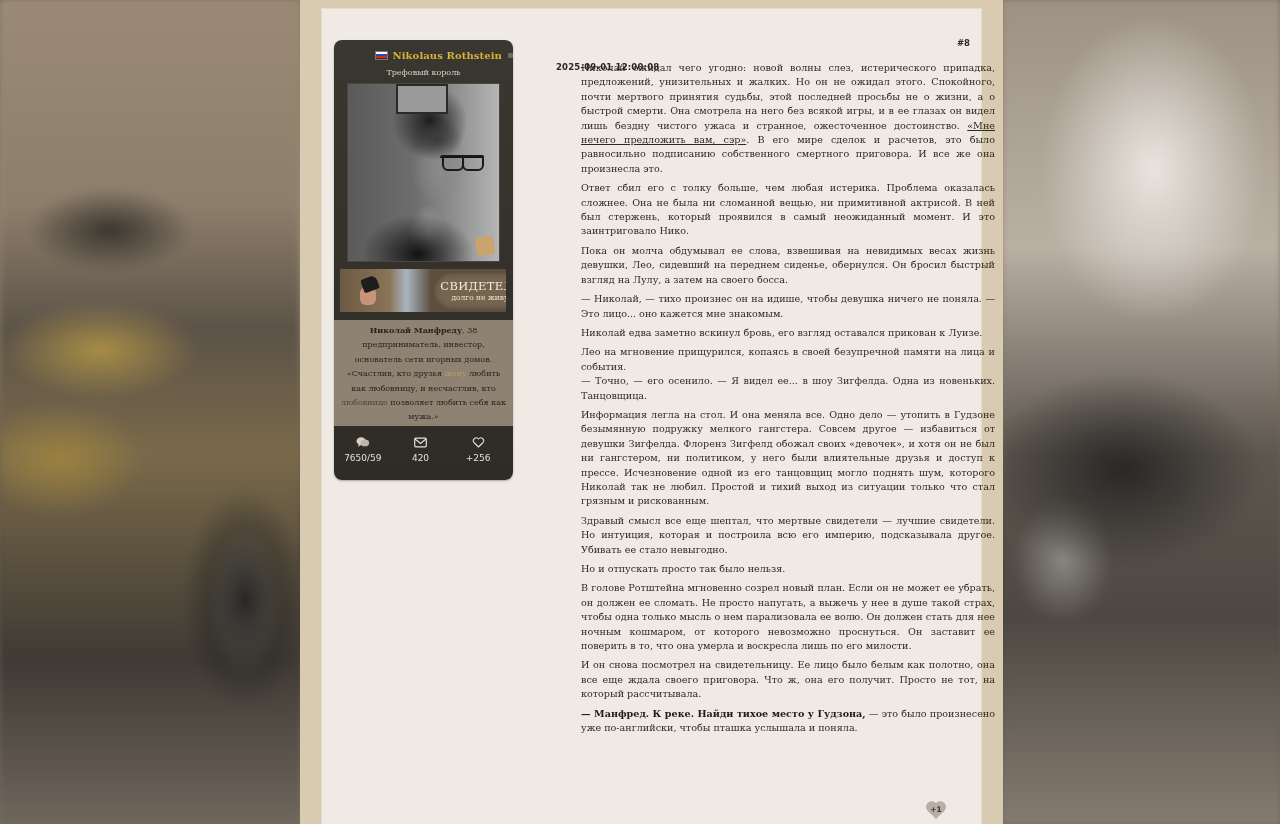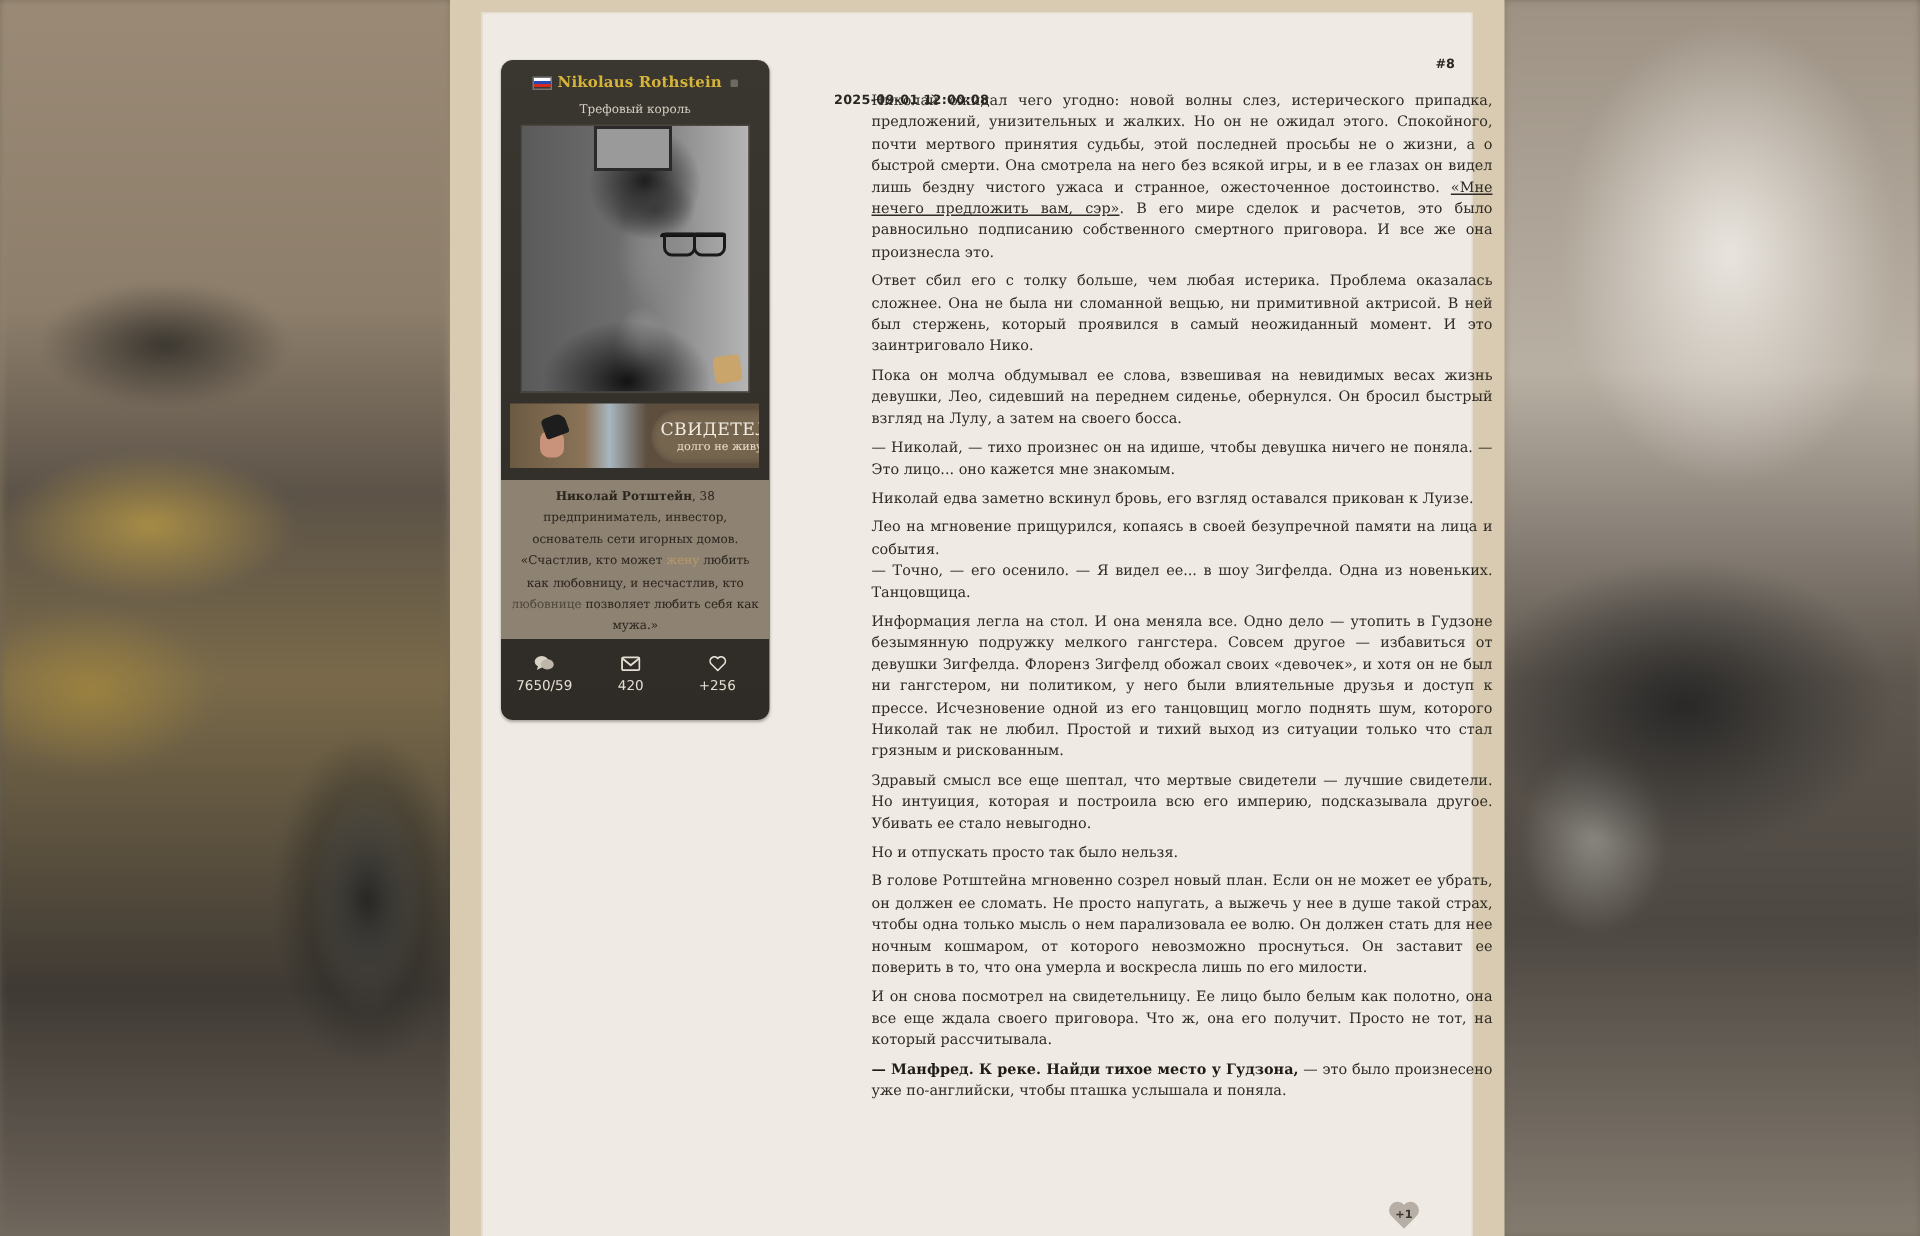--- a/index.html
+++ b/index.html
@@ -58,21 +58,21 @@
 
   
   .profile {
     position: absolute; left: 334px; top: 40px; width: 179px; height: 440px;
     background: linear-gradient(180deg, #3a3630 0%, #2f2c27 100%);
     border-radius: 8px;
     overflow: hidden;
     box-shadow: 0 1px 2px rgba(0,0,0,0.3);
   }
   .profile-head {
-    height: 26px; display: flex; align-items: center; justify-content: center;
+    height: 26px; display: flex; align-items: center; justify-content: flex-end;
     gap: 4px; padding-top: 4px;
   }
   .flag {
     width: 13px; height: 9px; display: flex; flex-direction: column;
     border: 0.5px solid #777;
   }
   .flag span { flex: 1; }
   .flag .w { background: #ffffff; }
   .flag .b { background: #2848b8; }
   .flag .r { background: #d52b1e; }
@@ -219,24 +219,24 @@
   <div class="banner">
     <div class="hand"></div>
     <div class="gun"></div>
     <div class="banner-pill">
       <span class="banner-main">СВИДЕТЕЛИ</span>
       <span class="banner-sub">долго не живут</span>
     </div>
   </div>
 
   <div class="bio">
-    <b>Николай Ротштейн</b><span>, 38</span><br>
+    <b>Николай Манфреду</b><span>, 38</span><br>
     <span>предприниматель, инвестор,</span><br>
     <span>основатель сети игорных домов.</span><br>
-    <span>«Счастлив, кто может </span><span class="accent">жену</span><span> любить как любовницу, и несчастлив, кто </span><span class="accent2">любовнице</span><span> позволяет любить себя как мужа.»</span>
+    <span>«Счастлив, кто друзья </span><span class="accent">жену</span><span> любить как любовницу, и несчастлив, кто </span><span class="accent2">любовнице</span><span> позволяет любить себя как мужа.»</span>
   </div>
 
   <div class="stats">
     <div class="stat">
       <span class="stat-icon">
         <svg width="15" height="12" viewBox="0 0 15 12">
             <ellipse cx="5.5" cy="5" rx="5" ry="4" fill="#d8d2c6"></ellipse>
             <ellipse cx="9.5" cy="7" rx="4.6" ry="3.6" fill="#bdb6a9"></ellipse>
             <path d="M3 8 L2 11 L6 9z" fill="#d8d2c6"></path>
           </svg>

